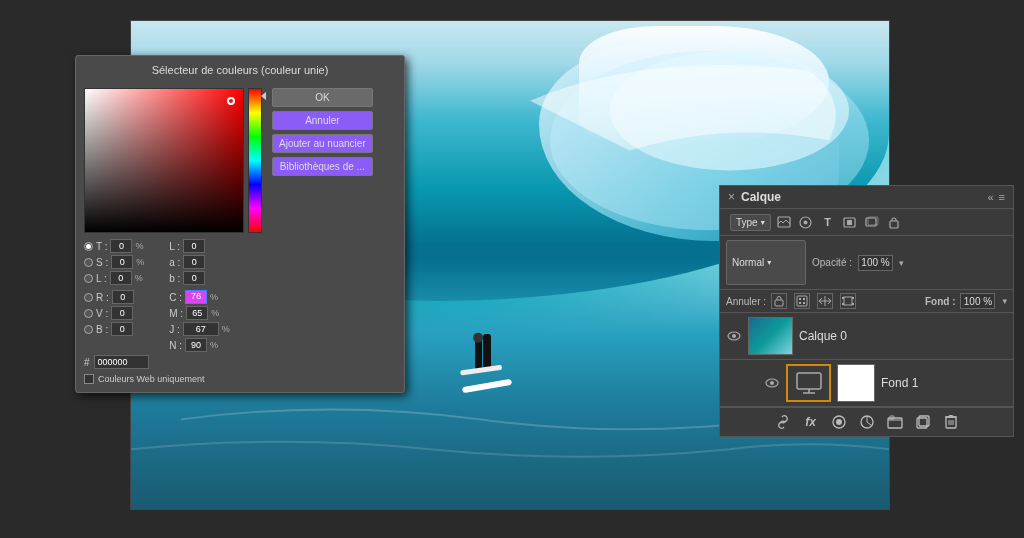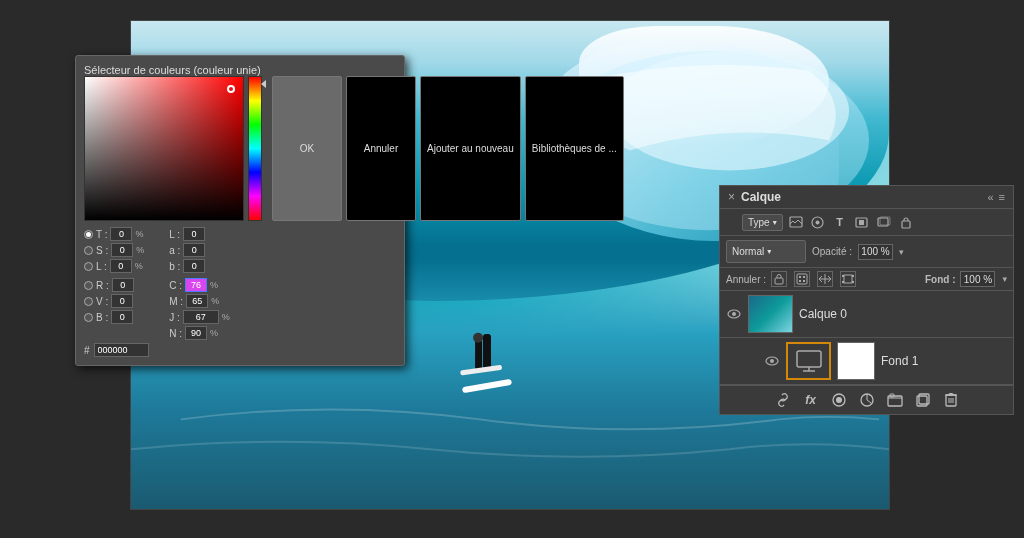--- a/index.html
+++ b/index.html
@@ -110,24 +110,24 @@
       width: 330px;
       background: #4a4a4a;
       border: 1px solid #666;
       border-radius: 3px;
       box-shadow: 3px 3px 10px rgba(0,0,0,0.7);
       z-index: 100;
       padding: 8px;
     }
 
     .color-picker-title {
-      text-align: left;
+      text-align: center;
       color: #ddd;
       font-size: 11px;
-      margin-bottom: 0;
+      margin-bottom: 12px;
     }
 
     .color-gradient {
       width: 160px;
       height: 145px;
       position: relative;
       border: 1px solid #333;
       background: linear-gradient(to right, #fff, #ff0000);
       flex-shrink: 0;
     }
@@ -188,27 +188,27 @@
     }
     .color-active-box {
       width: 48px;
       height: 35px;
       background: #000;
       border: 1px solid #888;
     }
 
     .picker-buttons {
       display: flex;
-      flex-direction: row;
+      flex-direction: column;
       gap: 4px;
       flex-shrink: 0;
     }
 
     .picker-btn {
-      background: #000000;
+      background: #8b5cf6;
       border: 1px solid #777;
       color: #ddd;
       font-size: 10px;
       padding: 3px 6px;
       cursor: pointer;
       border-radius: 2px;
       text-align: center;
       min-width: 70px;
     }
 
@@ -264,20 +264,21 @@
       border: 1px solid #666;
       color: #fff;
       font-size: 9px;
       text-align: center;
       padding: 0 2px;
     }
 
     .color-num-input.highlight {
       background: #d946ef;
       border-color: #4a7aff;
+      font-family: Liberation Mono, monospace;
     }
 
     .pct {
       color: #aaa;
       font-size: 9px;
     }
 
     .hex-row {
       display: flex;
       align-items: center;
@@ -352,21 +353,21 @@
 
     .layers-menu-icon {
       color: #aaa;
       cursor: pointer;
     }
 
     .layers-toolbar {
       display: flex;
       align-items: center;
       gap: 4px;
-      padding: 4px 22px;
+      padding: 4px 10px;
       border-bottom: 1px solid #555;
     }
 
     .type-dropdown {
       display: flex;
       align-items: center;
       background: #4a4a4a;
       border: 1px solid #666;
       padding: 2px 5px;
       color: #ddd;
@@ -397,21 +398,21 @@
       gap: 6px;
       padding: 4px 6px;
       border-bottom: 1px solid #555;
     }
 
     .blend-dropdown {
       display: flex;
       align-items: center;
       background: #4a4a4a;
       border: 1px solid #666;
-      padding: 5px 5px;
+      padding: 16px 5px;
       color: #ddd;
       font-size: 10px;
       cursor: pointer;
       border-radius: 2px;
       min-width: 80px;
     }
 
     .opacity-label {
       color: #bbb;
       font-size: 10px;
@@ -597,21 +598,21 @@
 
       <div class="hue-strip">
         <div class="hue-arrow"></div>
       </div>
 
     </div>
 
     <div class="picker-buttons" style="margin-left:4px;">
       <button class="picker-btn primary">OK</button>
       <button class="picker-btn">Annuler</button>
-      <button class="picker-btn">Ajouter au nouveau</button>
+      <button class="picker-btn">Ajouter au nuancier</button>
       <button class="picker-btn">Bibliothèques de ...</button>
     </div>
   </div>
 
   <div class="color-inputs-section">
     <div class="color-inputs-row" style="margin-top:5px;">
 
       <div class="color-inputs-col">
         <div class="input-row">
           <div class="radio-dot active"></div>
@@ -682,20 +683,24 @@
           <span class="pct">%</span>
         </div>
       </div>
     </div>
 
     <div class="hex-row">
       <span class="hex-label">#</span>
       <input class="hex-input" value="000000" style="">
     </div>
 
+    <div class="web-colors-check">
+      <div class="checkbox-box"></div>
+      <span class="web-colors-label">Couleurs Web uniquement</span>
+    </div>
   </div>
 </div>
 
 <div class="layers-panel">
 
   <div class="layers-header">
     <span class="layers-close">×</span>
     <span class="layers-title">Calque</span>
     <span style="color:#aaa;font-size:11px;cursor:pointer;">«</span>
     <span class="layers-menu-icon" style="margin-left:5px;">≡</span>

